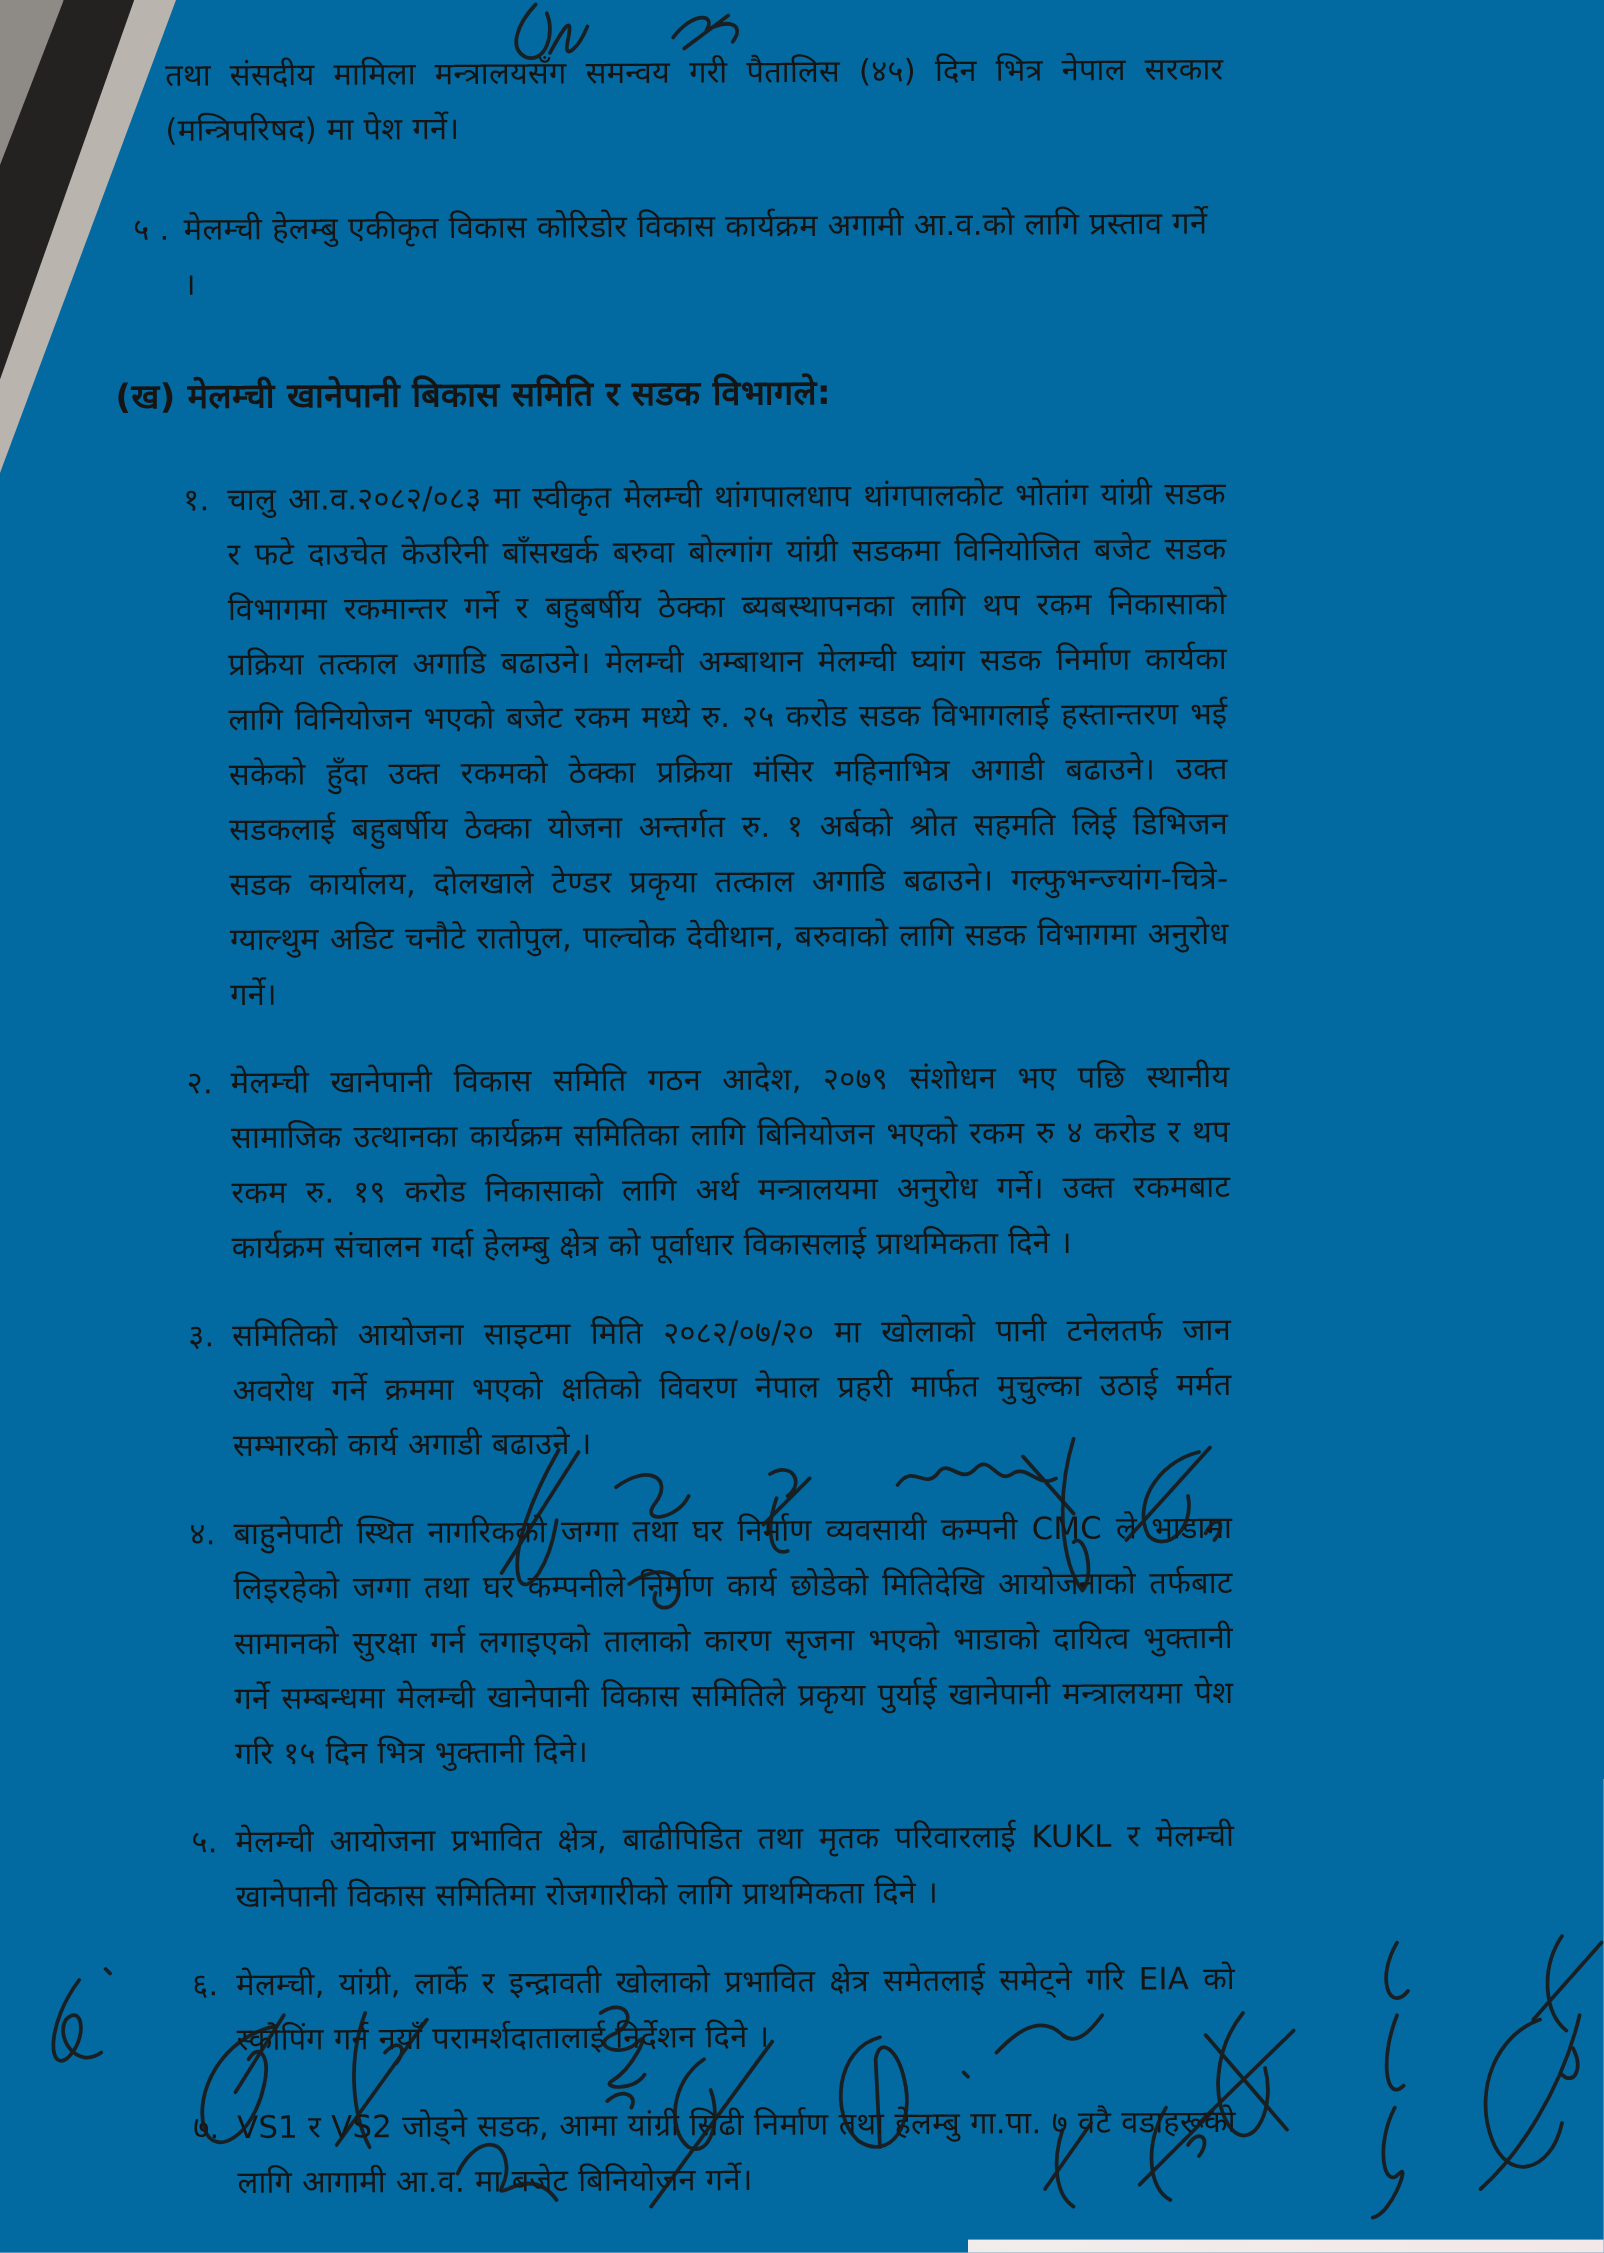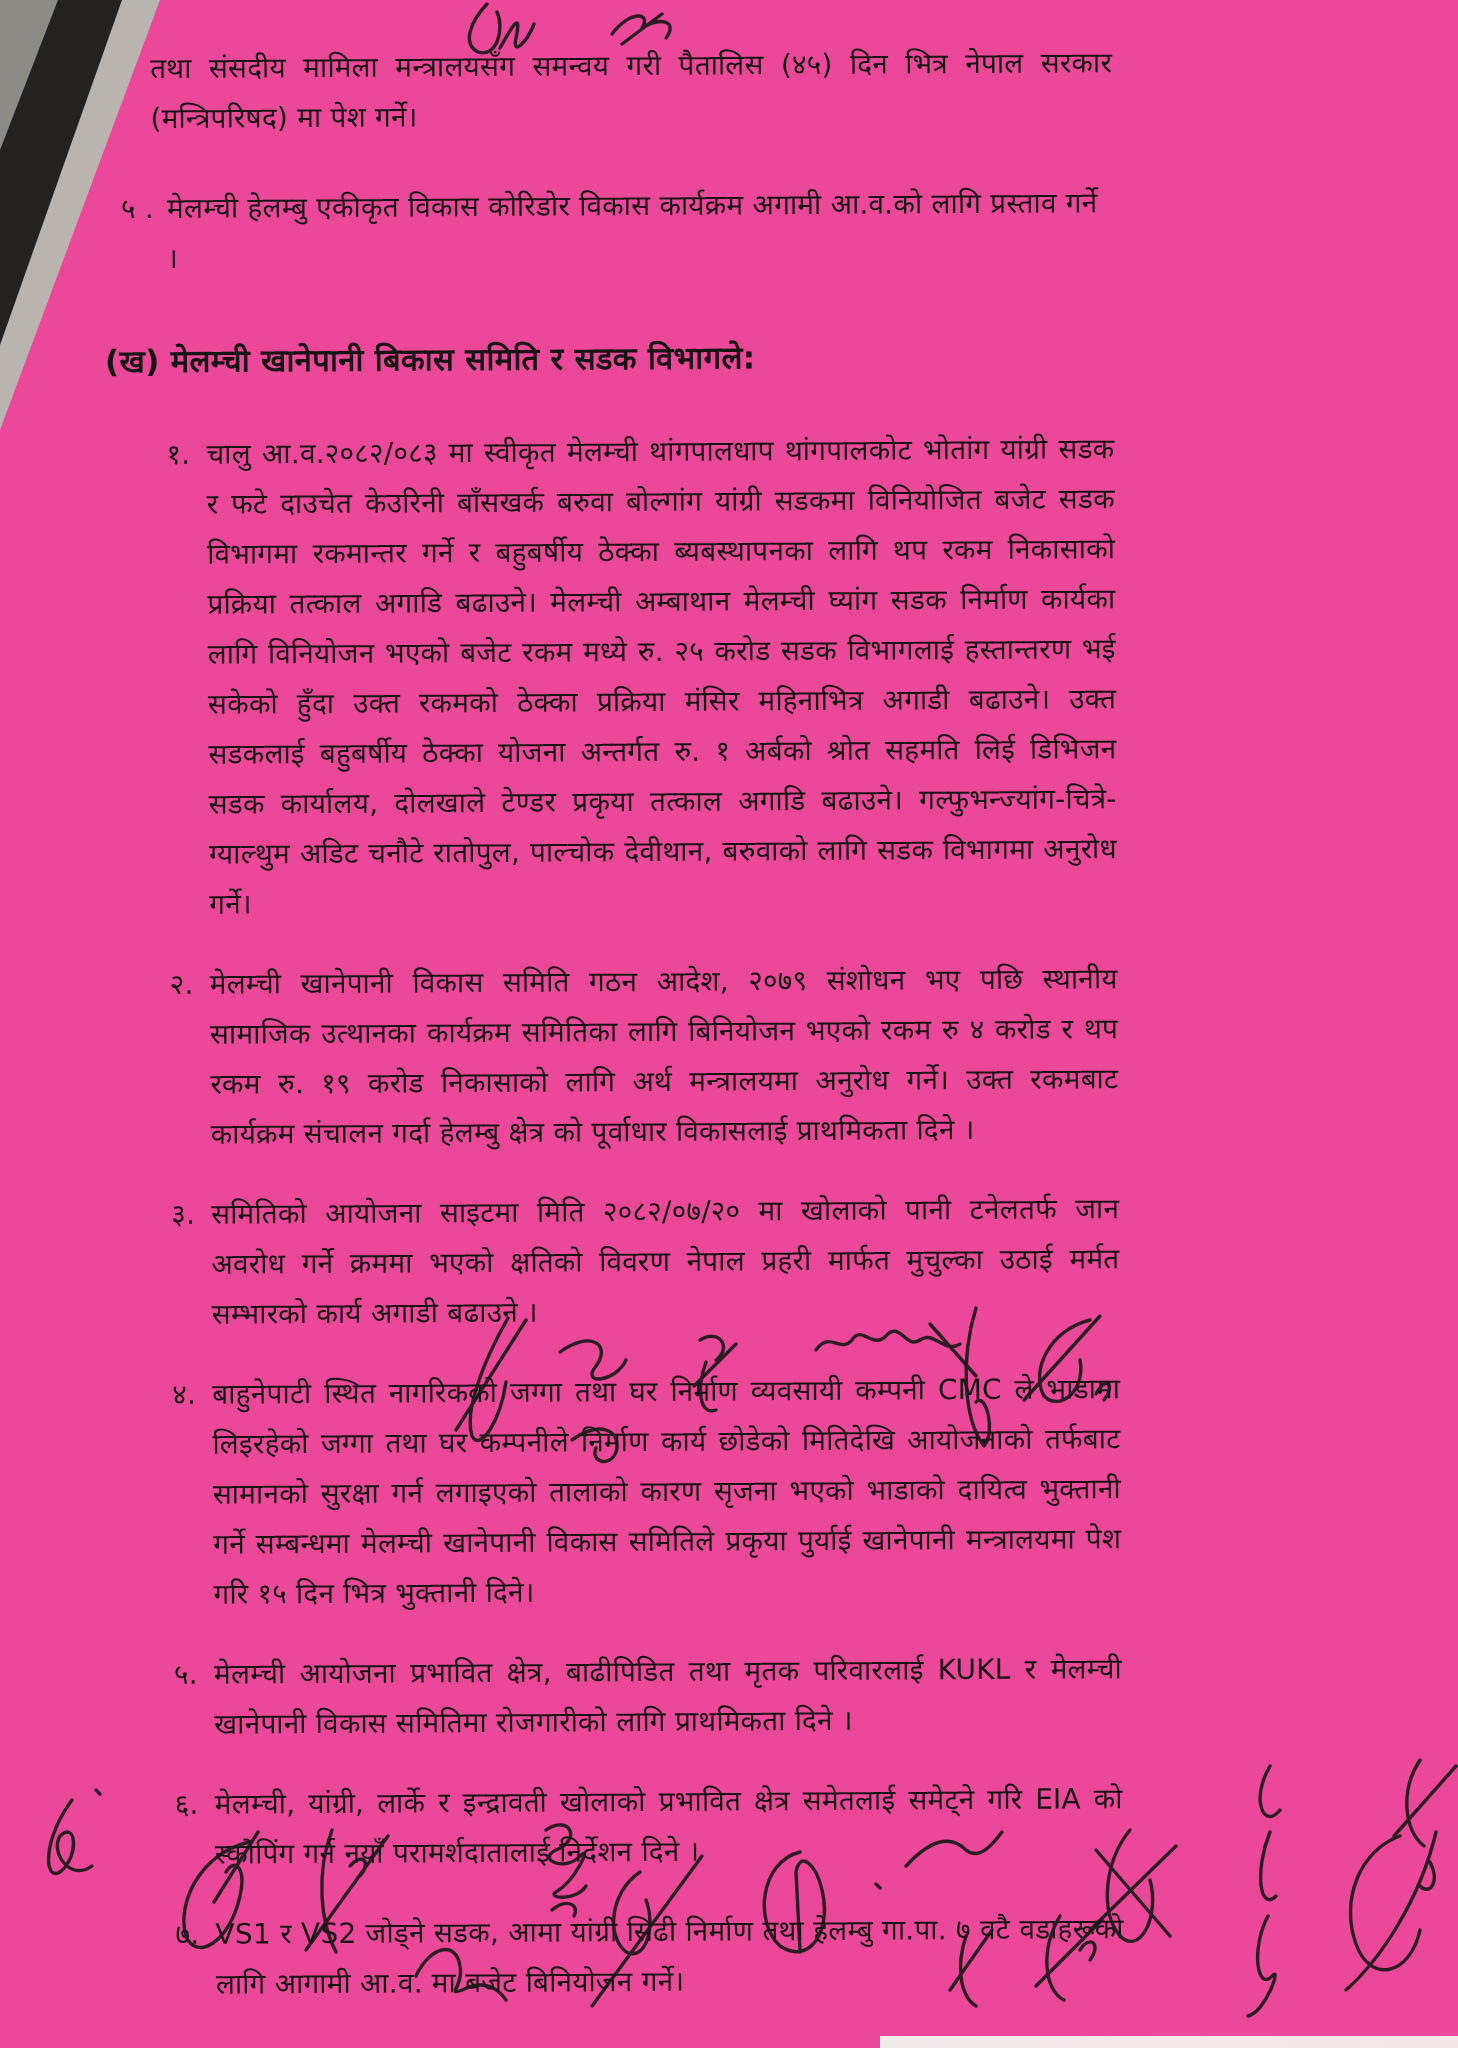--- a/index.html
+++ b/index.html
@@ -1,21 +1,21 @@
 <!DOCTYPE html>
 <html><head>
 <meta charset="utf-8">
 <style>
   html,body{margin:0;padding:0;}
   body{
     width:1458px;height:2048px;position:relative;overflow:hidden;
     background:#fbfbfa;color:#161514;
     font-family:"DejaVu Sans","Liberation Serif",sans-serif;
   }
-  .page{position:absolute;inset:0;background:#ec4899;}
+  .page{position:absolute;inset:0;background:#0369a1;}
   
   .corner-wedge{position:absolute;top:0;left:0;width:160px;height:430px;
     clip-path:polygon(0 0,100% 0,0 100%);background:#b9b4ae;}
   .corner-wedge-dark{position:absolute;top:0;left:0;width:122px;height:345px;
     clip-path:polygon(0 0,100% 0,0 100%);background:#242221;}
   .corner-wedge-core{position:absolute;top:0;left:0;width:58px;height:150px;
     clip-path:polygon(0 0,100% 0,0 100%);background:#8e8a85;}
   .bottom-scan-strip{position:absolute;left:880px;bottom:0;width:578px;height:12px;
     background:linear-gradient(90deg,#f1eceb,#f4e7e7);}
   

